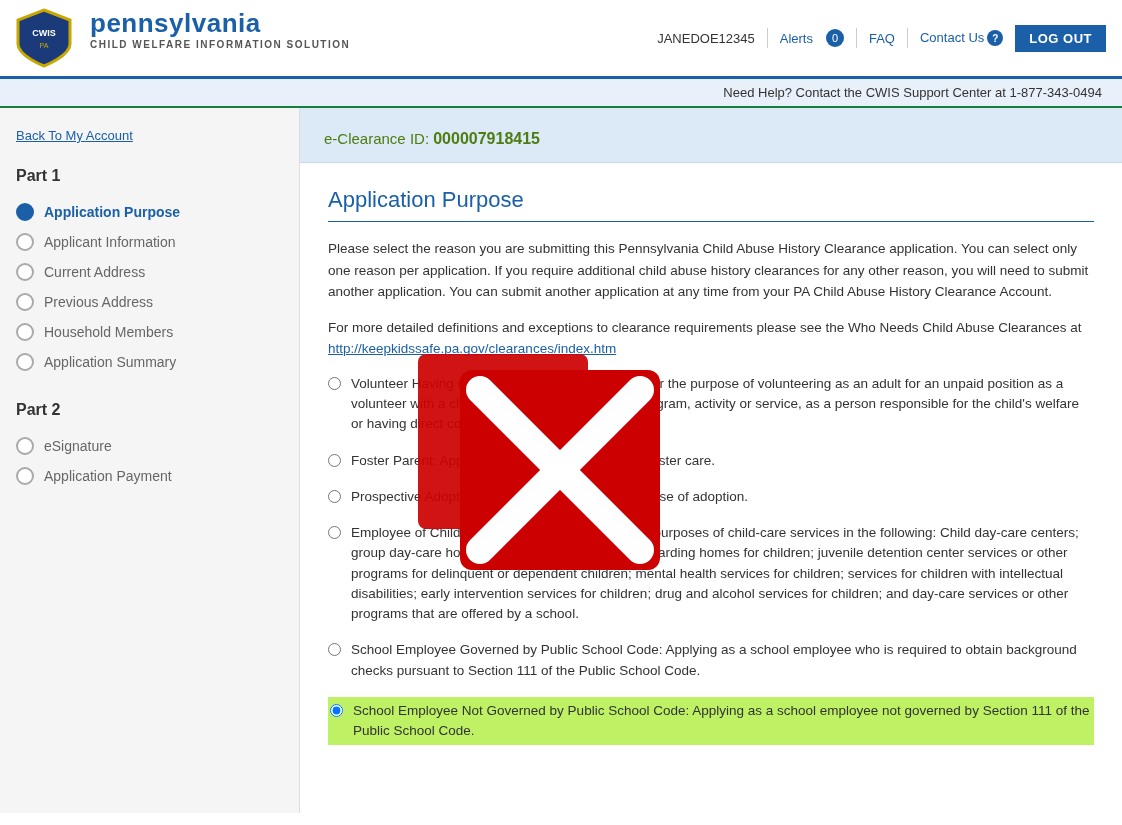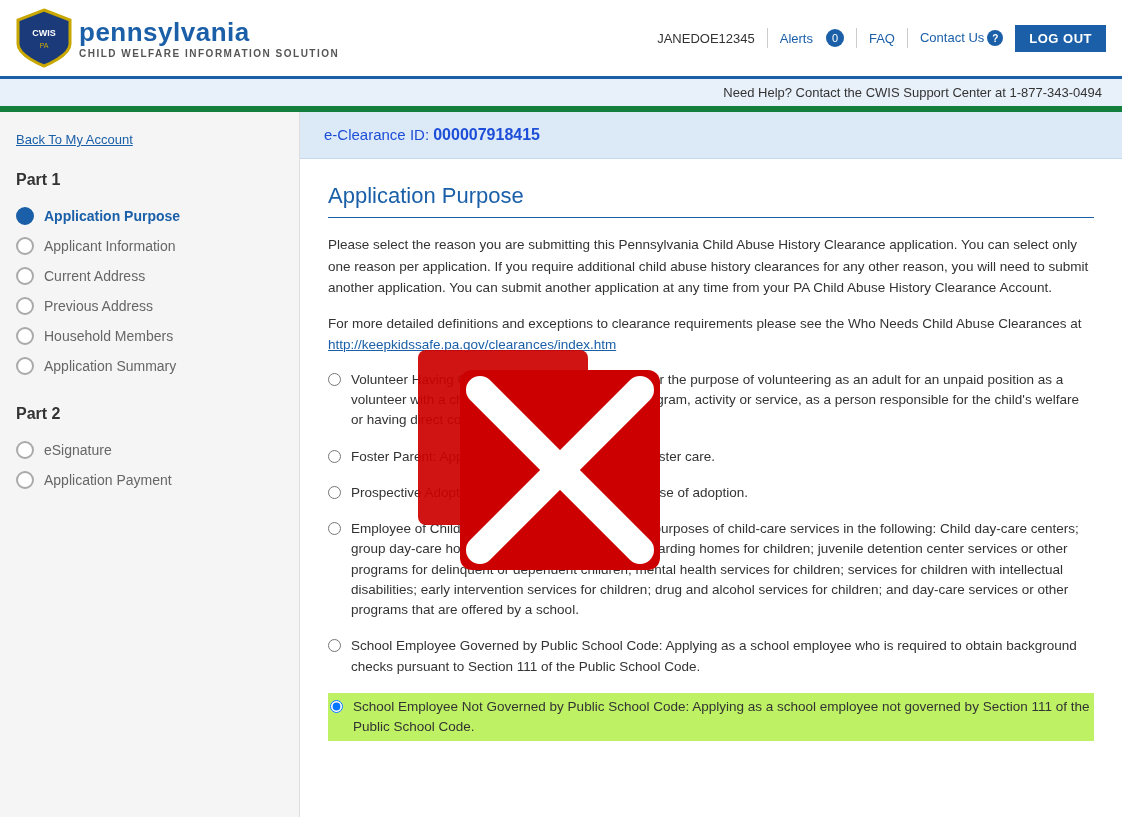--- a/index.html
+++ b/index.html
@@ -10,22 +10,21 @@
       background: #fff;
       border-bottom: 3px solid #1a5fa8;
       display: flex;
       align-items: center;
       justify-content: space-between;
       padding: 8px 16px;
       min-height: 72px;
     }
     .logo-area {
       display: flex;
-      align-items: center;
-      gap: 7px;
+      gap: 18px;
     }
     .logo-shield {
       width: 56px;
       height: 60px;
       position: relative;
     }
     .logo-text h1 {
       font-size: 26px;
       color: #1a5fa8;
       font-weight: bold;
@@ -106,21 +105,21 @@
       letter-spacing: 0.5px;
     }
 
     
     .help-bar {
       background: #e8f0fa;
       text-align: right;
       padding: 6px 20px;
       font-size: 13px;
       color: #333;
-      border-bottom: 6px solid #15803d;
+      border-bottom: 2px solid #15803d;
     }
 
     
     .main-layout {
       display: flex;
       min-height: calc(825px - 120px);
     }
 
     
     .sidebar {
@@ -182,21 +181,22 @@
     .content-header {
       background: #dce9f7;
       padding: 14px 24px;
       display: flex;
       align-items: center;
       justify-content: space-between;
       border-bottom: 1px solid #c5d8f0;
     }
     .eclearance-id {
       font-size: 15px;
-      color: #1d4ed8;
+      color: #4d7c0f;
+      margin-top: 8px;
     }
     .eclearance-id strong {
       font-size: 16px;
     }
     .header-buttons {
       display: flex;
       gap: 10px;
     }
     .btn-outline {
       background: #fff;

